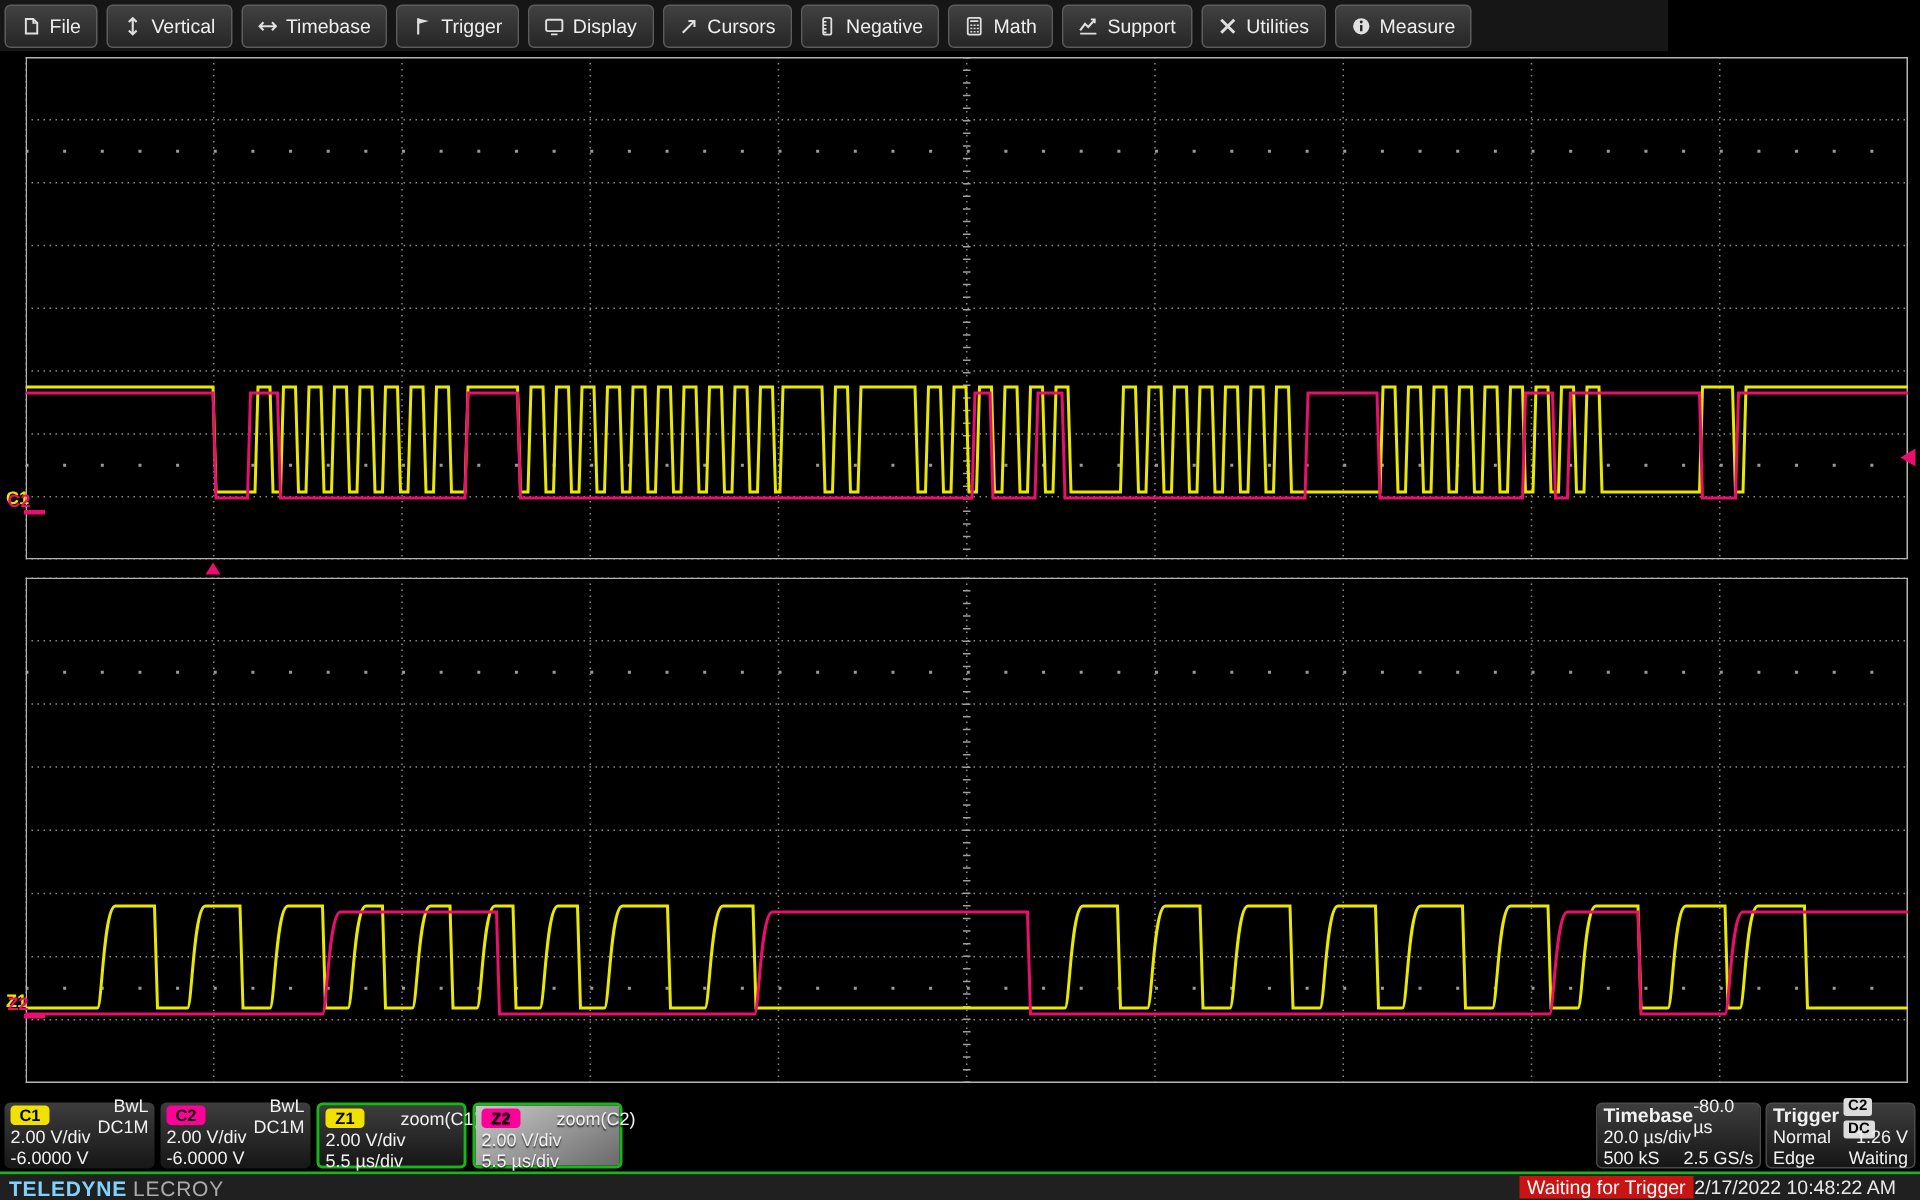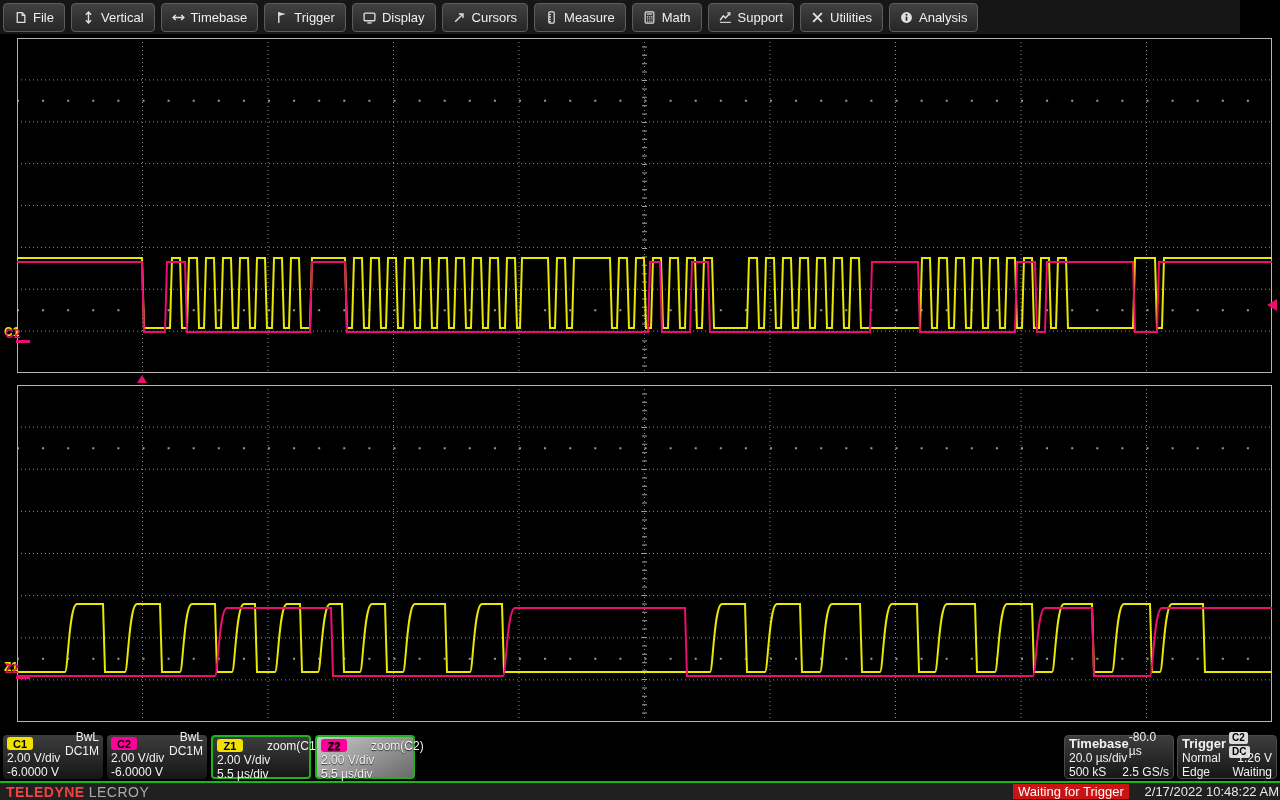--- a/index.html
+++ b/index.html
@@ -1,20 +1,20 @@
 <!DOCTYPE html>
 <html style="--c1: #e8e800; --c2: #ea0e6e; --green: #1db31d; --red: #c81414;"><head>
 <meta charset="utf-8">
 <style>
   html,body{margin:0;padding:0;background:#000;width:1280px;height:800px;overflow:hidden;
     font-family:"Liberation Sans",sans-serif;-webkit-font-smoothing:antialiased;}
   #stage{position:absolute;inset:0;width:1280px;height:800px;background:#000;}
 
   
-  .menubar{position:absolute;left:0;top:0;width:1240px;height:34px;background:#161616;
+  .menubar{position:absolute;left:0;top:0;width:1112px;height:34px;background:#161616;
     display:flex;align-items:center;gap:6px;padding-left:3px;box-sizing:border-box;}
   .mbtn{display:inline-flex;align-items:center;gap:6px;height:27px;padding:0 10px;
     background:linear-gradient(#414141,#262626);border:1px solid #5c5c5c;border-radius:4px;
     color:#efefef;font-size:13px;white-space:nowrap;cursor:pointer;}
   .mbtn svg{display:block;}
 
   
   .gridsvg{position:absolute;left:17px;background:#000;}
   #mainGrid{top:38px;}
   #zoomGrid{top:385px;}
@@ -52,25 +52,25 @@
   .ib-title{font-weight:bold;font-size:13px;}
   .badge{background:#dcdcdc;color:#000;font-size:10px;font-weight:bold;border-radius:2px;
     padding:0 3px;height:12px;line-height:12px;display:inline-block;margin-left:3px;}
   #tbBox{left:1064px;width:110px;}
   #trBox{left:1177px;width:100px;}
 
   
   .greenline{position:absolute;left:0;top:781px;width:1280px;height:2px;background:var(--green);}
   .statusbar{position:absolute;left:0;top:783px;width:1280px;height:17px;background:#202020;}
   .brand{position:absolute;left:6px;top:1px;font-size:14px;letter-spacing:.5px;color:#fff;}
-  .brand .b1{font-weight:bold;color:#ef4444;}
+  .brand .b1{font-weight:bold;color:#7dd3fc;}
   .brand .b2{font-weight:normal;color:#ababab;margin-left:4px;margin-top:17px;}
   .trigstat{position:absolute;left:1013px;top:1px;height:15px;line-height:15px;
     background:var(--red);color:#fff;font-size:13px;padding:0 5px;}
-  .dtime{position:absolute;right:1px;top:1px;height:15px;line-height:15px;color:#e9e9e9;font-size:13px;}
+  .dtime{position:absolute;right:16px;top:1px;height:15px;line-height:15px;color:#e9e9e9;font-size:13px;}
 </style>
 </head>
 <body>
 
 <div id="stage">
 
   <div class="menubar">
     <div class="mbtn">
       <svg width="13" height="13" viewBox="0 0 12 12">
           <path d="M3 1.5h4.5L10 4v6.5H3z" fill="none" stroke="#e0e0e0" stroke-width="1.2"></path>
@@ -109,21 +109,21 @@
           <path d="M2 10L9 3" stroke="#e0e0e0" stroke-width="1.3"></path>
           <path d="M5.5 2.8H9.2v3.7" fill="none" stroke="#e0e0e0" stroke-width="1.3"></path>
         </svg>
       <span>Cursors</span>
     </div>
     <div class="mbtn">
       <svg width="13" height="13" viewBox="0 0 12 12">
           <rect x="3.5" y="0.8" width="5" height="10.4" rx="1" fill="none" stroke="#e0e0e0" stroke-width="1.1"></rect>
           <path d="M3.5 3.2h2M3.5 5.4h2M3.5 7.6h2M3.5 9.8h2" stroke="#e0e0e0" stroke-width="1"></path>
         </svg>
-      <span>Measure</span>
+      <span>Negative</span>
     </div>
     <div class="mbtn">
       <svg width="13" height="13" viewBox="0 0 12 12">
           <rect x="2" y="0.8" width="8" height="10.4" rx="1" fill="none" stroke="#e0e0e0" stroke-width="1.1"></rect>
           <path d="M3.5 2.8h5" stroke="#e0e0e0" stroke-width="1.1"></path>
           <path d="M3.6 5.4h1.2M5.6 5.4h1.2M7.6 5.4h1.2M3.6 7.4h1.2M5.6 7.4h1.2M7.6 7.4h1.2M3.6 9.4h1.2M5.6 9.4h1.2M7.6 9.4h1.2" stroke="#e0e0e0" stroke-width="1"></path>
         </svg>
       <span>Math</span>
     </div>
     <div class="mbtn">
@@ -139,21 +139,21 @@
           <path d="M2 2l8 8M10 2l-8 8" stroke="#e0e0e0" stroke-width="1.8"></path>
         </svg>
       <span>Utilities</span>
     </div>
     <div class="mbtn">
       <svg width="13" height="13" viewBox="0 0 12 12">
           <circle cx="6" cy="6" r="5" fill="#e0e0e0"></circle>
           <circle cx="6" cy="3.4" r="0.9" fill="#262626"></circle>
           <path d="M6 5.2V9" stroke="#262626" stroke-width="1.5"></path>
         </svg>
-      <span>Analysis</span>
+      <span>Measure</span>
     </div>
   </div>
 
   <svg id="mainGrid" class="gridsvg" width="1255" height="335">
       <line x1="0" y1="0" x2="0" y2="335" stroke="#8a8a8a" stroke-width="1" stroke-dasharray="1,3"></line>
       <line x1="125.5" y1="0" x2="125.5" y2="335" stroke="#8a8a8a" stroke-width="1" stroke-dasharray="1,3"></line>
       <line x1="251" y1="0" x2="251" y2="335" stroke="#8a8a8a" stroke-width="1" stroke-dasharray="1,3"></line>
       <line x1="376.5" y1="0" x2="376.5" y2="335" stroke="#8a8a8a" stroke-width="1" stroke-dasharray="1,3"></line>
       <line x1="502" y1="0" x2="502" y2="335" stroke="#8a8a8a" stroke-width="1" stroke-dasharray="1,3"></line>
       <line x1="627.5" y1="0" x2="627.5" y2="335" stroke="#8a8a8a" stroke-width="1" stroke-dasharray="1,3"></line>

